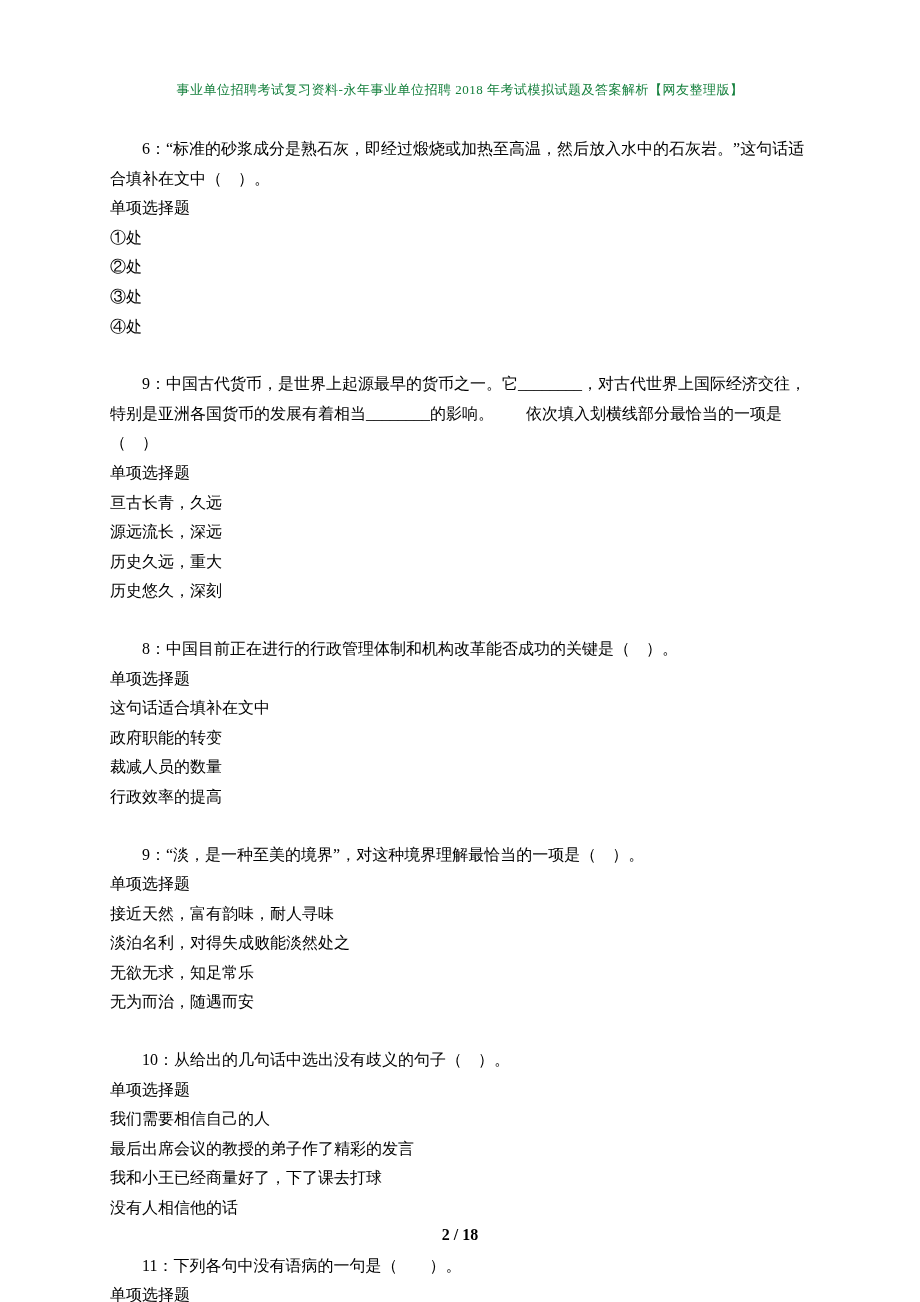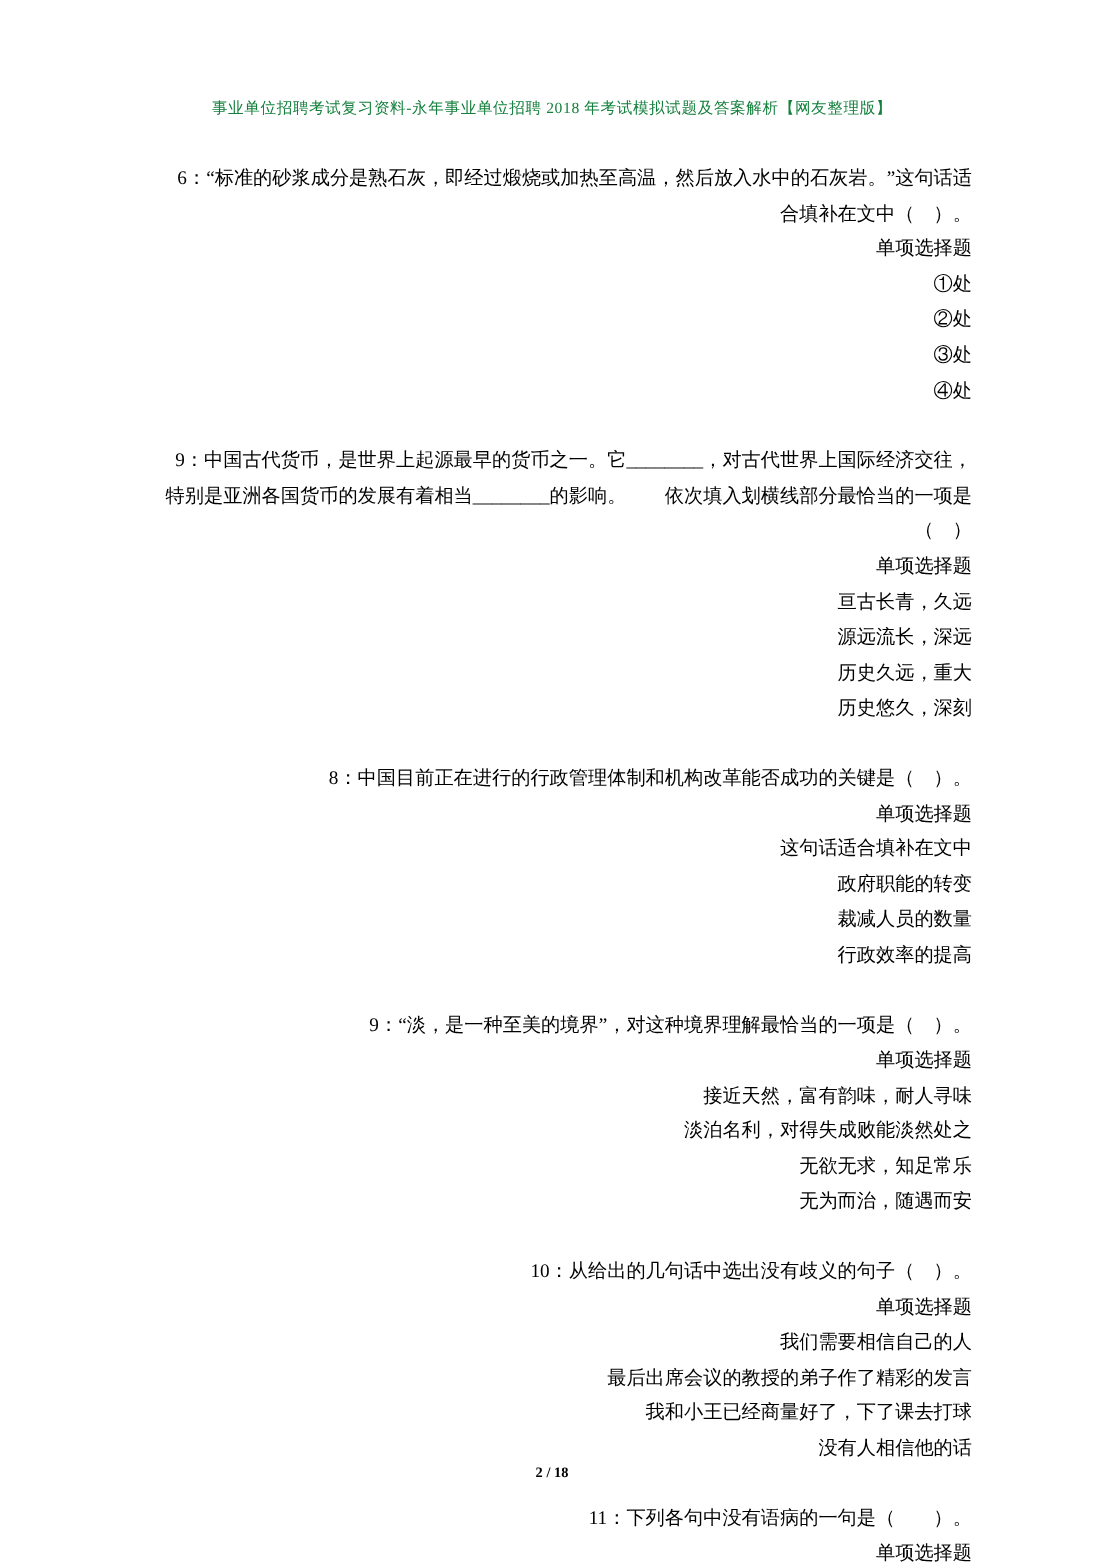--- a/index.html
+++ b/index.html
@@ -1,19 +1,18 @@
 <!DOCTYPE html>
 <html><head>
   <meta charset="utf-8">
   <style>
     * {
       margin: 0;
       padding: 0;
       box-sizing: border-box;
-      text-align: right;
     }
     body {
       width: 920px;
       height: 1302px;
       background: #ffffff;
       font-family: "SimSun", "宋体", serif;
       font-size: 16px;
       line-height: 1.85;
       color: #000000;
       padding: 78px 110px 50px 110px;
@@ -33,26 +32,26 @@
       text-indent: 2em;
     }
     .question-type {
       text-indent: 0;
     }
     .option {
       text-indent: 0;
     }
     .page-num {
       position: absolute;
-      bottom: 64px;
+      bottom: 52px;
       left: 0;
       right: 0;
       text-align: center;
       font-weight: bold;
-      font-size: 12px;
+      font-size: 16px;
     }
   </style>
 </head>
 <body>
 
 <div class="header">事业单位招聘考试复习资料-永年事业单位招聘 2018 年考试模拟试题及答案解析【网友整理版】</div>
 
 <div class="question-block">
   <div class="question-text">6：“标准的砂浆成分是熟石灰，即经过煅烧或加热至高温，然后放入水中的石灰岩。”这句话适合填补在文中（　）。</div>
   <div class="question-type">单项选择题</div>

